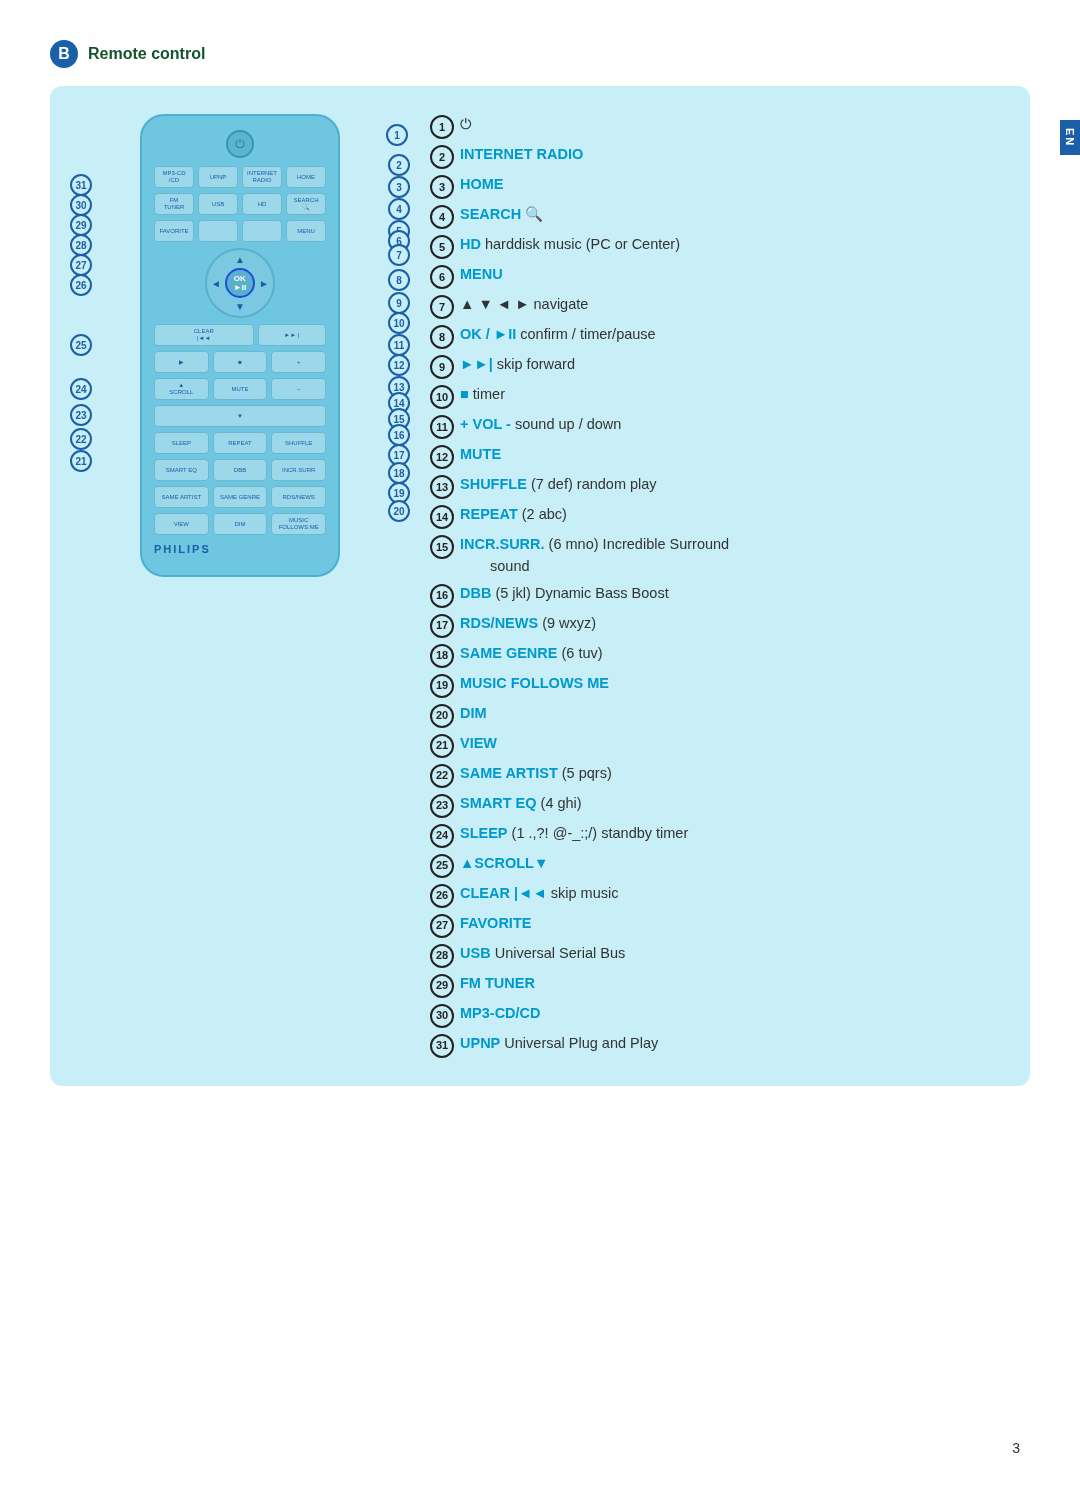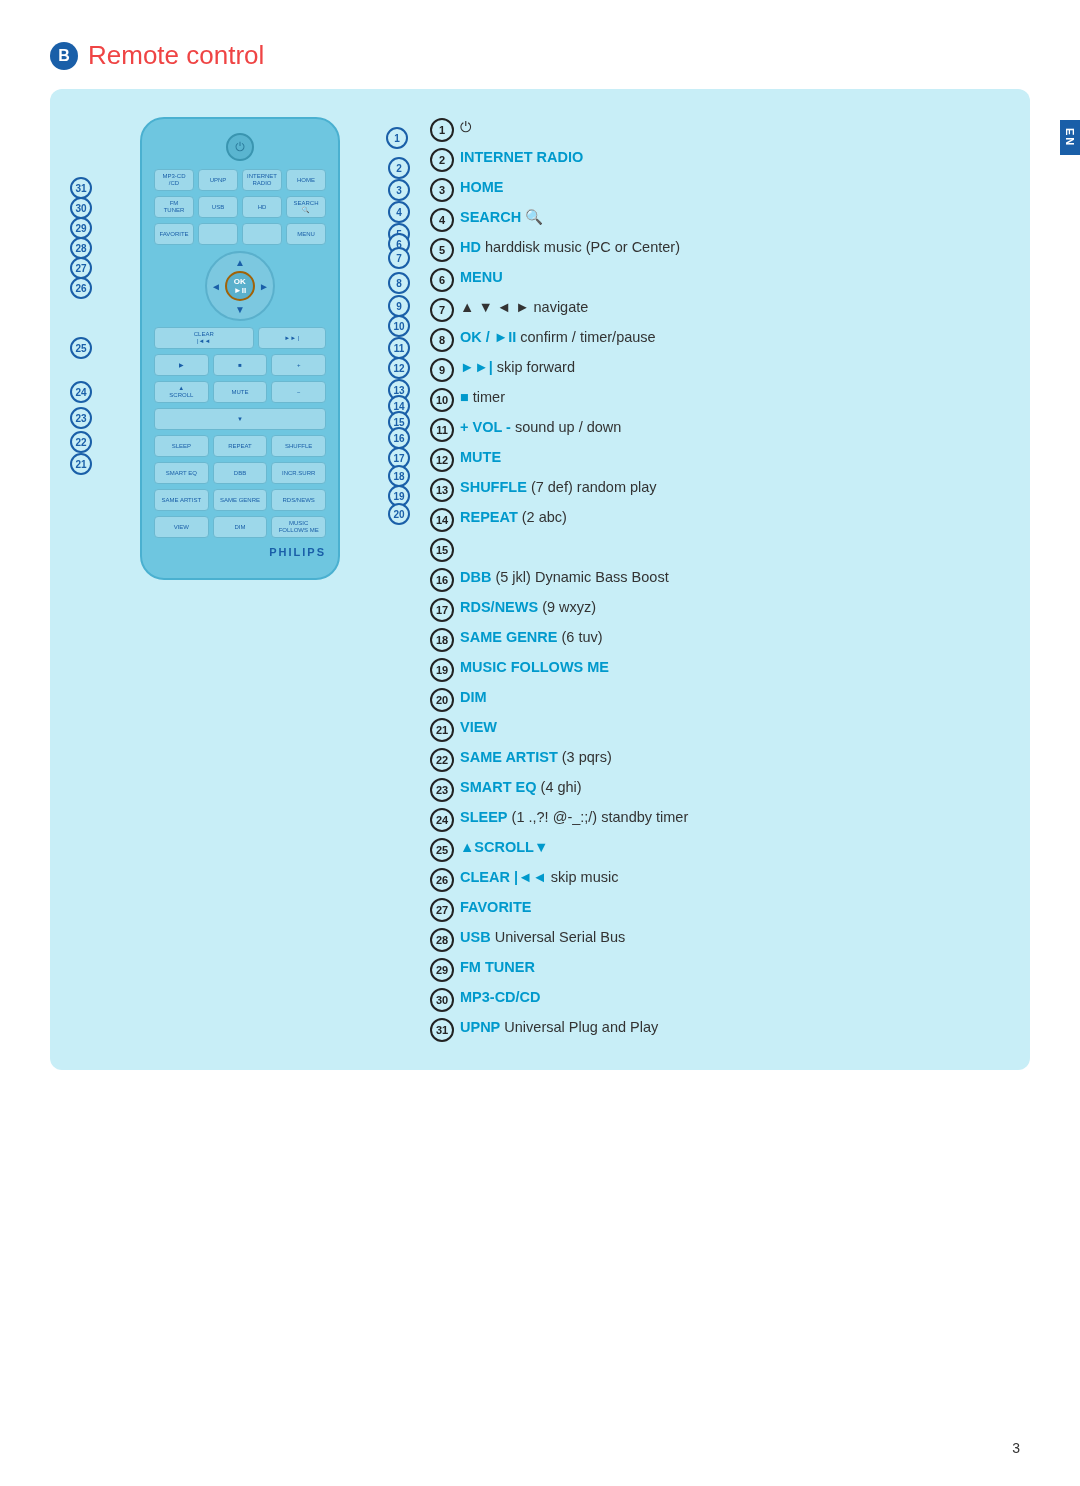--- a/index.html
+++ b/index.html
@@ -31,23 +31,23 @@
       background: #1a5fa8;
       border-radius: 50%;
       color: white;
       font-weight: bold;
       font-size: 16px;
       display: flex;
       align-items: center;
       justify-content: center;
     }
     .section-title {
-      font-size: 26px;
-      font-weight: normal;
-      color: #ef4444;
+      font-size: 16px;
+      font-weight: bold;
+      color: #14532d;
     }
 
     
     .blue-panel {
       background: #c8eef7;
       border-radius: 12px;
       padding: 28px 30px;
       display: flex;
       gap: 30px;
       min-height: 900px;
@@ -142,41 +142,41 @@
       align-items: center;
       justify-content: center;
       position: relative;
       border: 2px solid #5ab0cc;
     }
     .nav-center {
       width: 30px;
       height: 30px;
       background: #5ab0cc;
       border-radius: 50%;
-      border: 2px solid #a16207;
+      border: 2px solid #1d4ed8;
       display: flex;
       align-items: center;
       justify-content: center;
       font-size: 8px;
       color: white;
       font-weight: bold;
     }
     .nav-arrow {
       position: absolute;
       font-size: 10px;
       color: #1a5fa8;
       font-weight: bold;
     }
     .nav-up { top: 4px; left: 50%; transform: translateX(-50%); }
     .nav-down { bottom: 4px; left: 50%; transform: translateX(-50%); }
     .nav-left { left: 4px; top: 50%; transform: translateY(-50%); }
     .nav-right { right: 4px; top: 50%; transform: translateY(-50%); }
 
     .philips-logo {
-      text-align: right;
+      text-align: left;
       font-size: 11px;
       font-weight: bold;
       color: #1a5fa8;
       letter-spacing: 2px;
       margin-top: 8px;
     }
 
     
     .info-panel {
       flex: 1;
@@ -452,20 +452,24 @@
         <span><span class="bold-cyan">SHUFFLE</span><span class="regular-text"> (7 def) random play</span></span>
       </div>
 
       <div class="info-row">
         <span class="circle-num">14</span>
         <span><span class="bold-cyan">REPEAT</span><span class="regular-text"> (2 abc)</span></span>
       </div>
 
       <div class="info-row">
         <span class="circle-num">15</span>
+        <div class="info-text-block">
+          <span><span class="bold-cyan">INCR.SURR.</span><span class="regular-text"> (6 mno) Incredible Surround</span></span>
+          <span class="sub-indent">sound</span>
+        </div>
       </div>
 
       <div class="info-row">
         <span class="circle-num">16</span>
         <span><span class="bold-cyan">DBB</span><span class="regular-text"> (5 jkl) Dynamic Bass Boost</span></span>
       </div>
 
       <div class="info-row">
         <span class="circle-num">17</span>
         <span><span class="bold-cyan">RDS/NEWS</span><span class="regular-text"> (9 wxyz)</span></span>
@@ -486,21 +490,21 @@
         <span class="bold-cyan">DIM</span>
       </div>
 
       <div class="info-row">
         <span class="circle-num">21</span>
         <span class="bold-cyan">VIEW</span>
       </div>
 
       <div class="info-row">
         <span class="circle-num">22</span>
-        <span><span class="bold-cyan">SAME ARTIST</span><span class="regular-text"> (3 pqrs)</span></span>
+        <span><span class="bold-cyan">SAME ARTIST</span><span class="regular-text"> (5 pqrs)</span></span>
       </div>
 
       <div class="info-row">
         <span class="circle-num">23</span>
         <span><span class="bold-cyan">SMART EQ</span><span class="regular-text"> (4 ghi)</span></span>
       </div>
 
       <div class="info-row">
         <span class="circle-num">24</span>
         <span><span class="bold-cyan">SLEEP</span><span class="regular-text"> (1 .,?! @-_:;/) standby timer</span></span>

